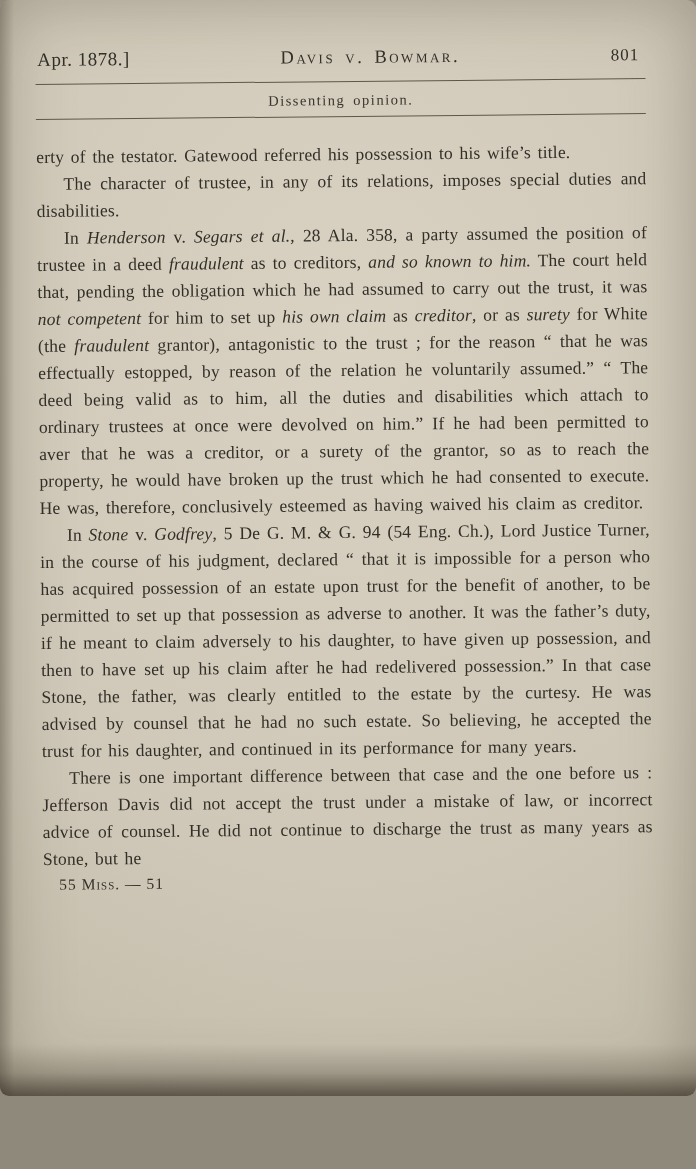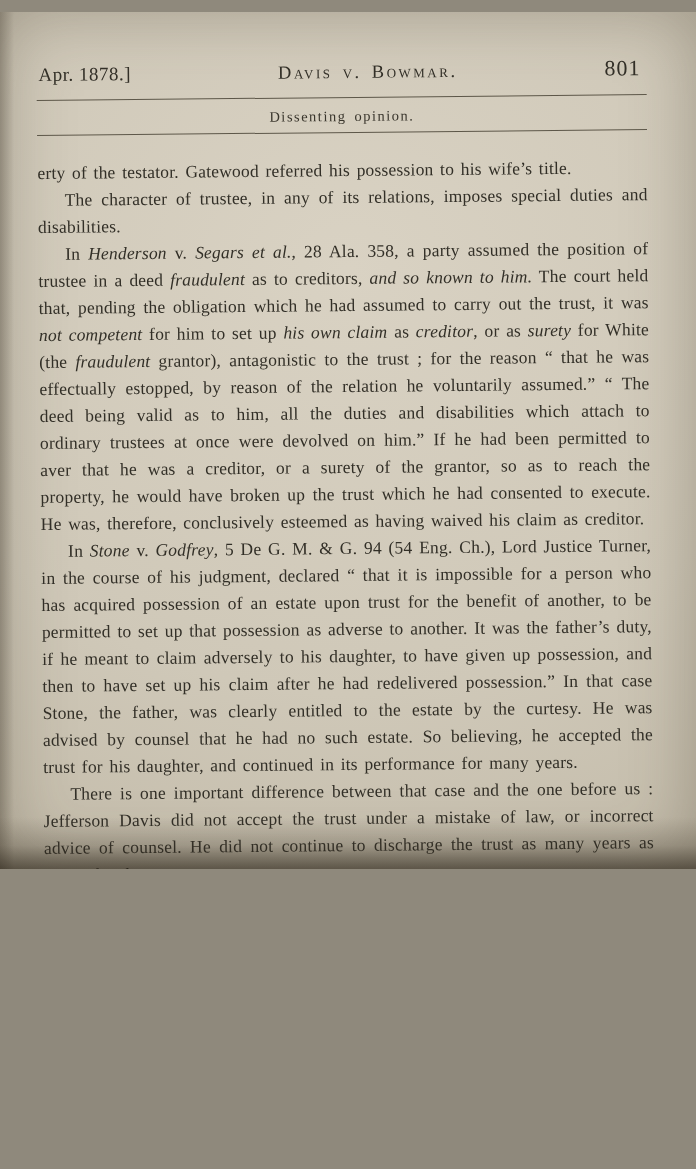--- a/index.html
+++ b/index.html
@@ -1,25 +1,26 @@
 <!DOCTYPE html>
 <html><head>
 <meta charset="utf-8">
 <style>
   html, body { margin: 0; padding: 0; background: #8f897c; }
   .scan {
     position: relative;
     width: 696px;
-    height: 857px;
-    margin: 12px auto;
+    height: 1096px;
+    margin: 0 auto;
     overflow: hidden;
     background: radial-gradient(120% 90% at 50% 30%, #d9d2c3 0%, #cfc8b8 55%, #beb6a4 100%);
     box-shadow: inset 0 0 70px rgba(70,60,42,0.35);
     font-family: "Liberation Serif", "DejaVu Serif", serif;
     color: #322f27;
+    border-radius: 9px;
   }
   .scan::before {
     content: "";
     position: absolute; top: 0; bottom: 0; left: 0; width: 14px;
     background: linear-gradient(to right, rgba(56,48,36,0.30), rgba(56,48,36,0));
     pointer-events: none; z-index: 3;
   }
   .scan::after {
     content: "";
     position: absolute; left: 0; right: 0; bottom: 0; height: 52px;
@@ -38,21 +39,21 @@
     align-items: baseline;
     padding: 0 6px 0 2px;
   }
   .h-left  { font-size: 19px; letter-spacing: 0.5px; }
   .h-center{
     font-variant: small-caps;
     font-size: 18.5px;
     letter-spacing: 2.5px;
     word-spacing: 3px;
   }
-  .h-right { font-size: 22px; letter-spacing: 1px; }
+  .h-right { font-size: 17px; letter-spacing: 1px; }
   .rule {
     border: none;
     border-top: 1.6px solid #5d5749;
     margin: 0;
   }
   .rule-1 { margin-top: 13px; }
   .rule-2 { margin-top: 7px; }
   .running-head {
     text-align: center;
     font-size: 14.5px;

